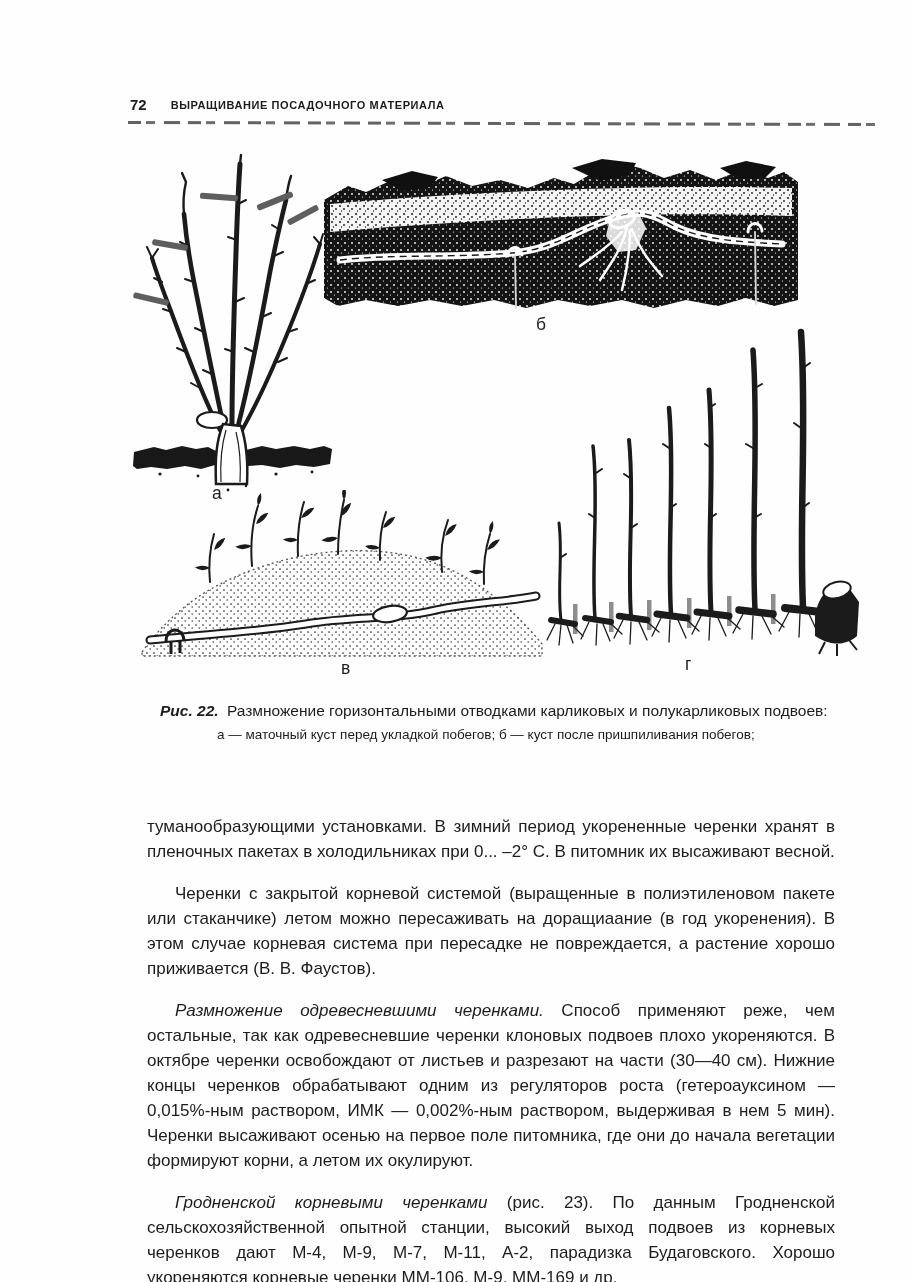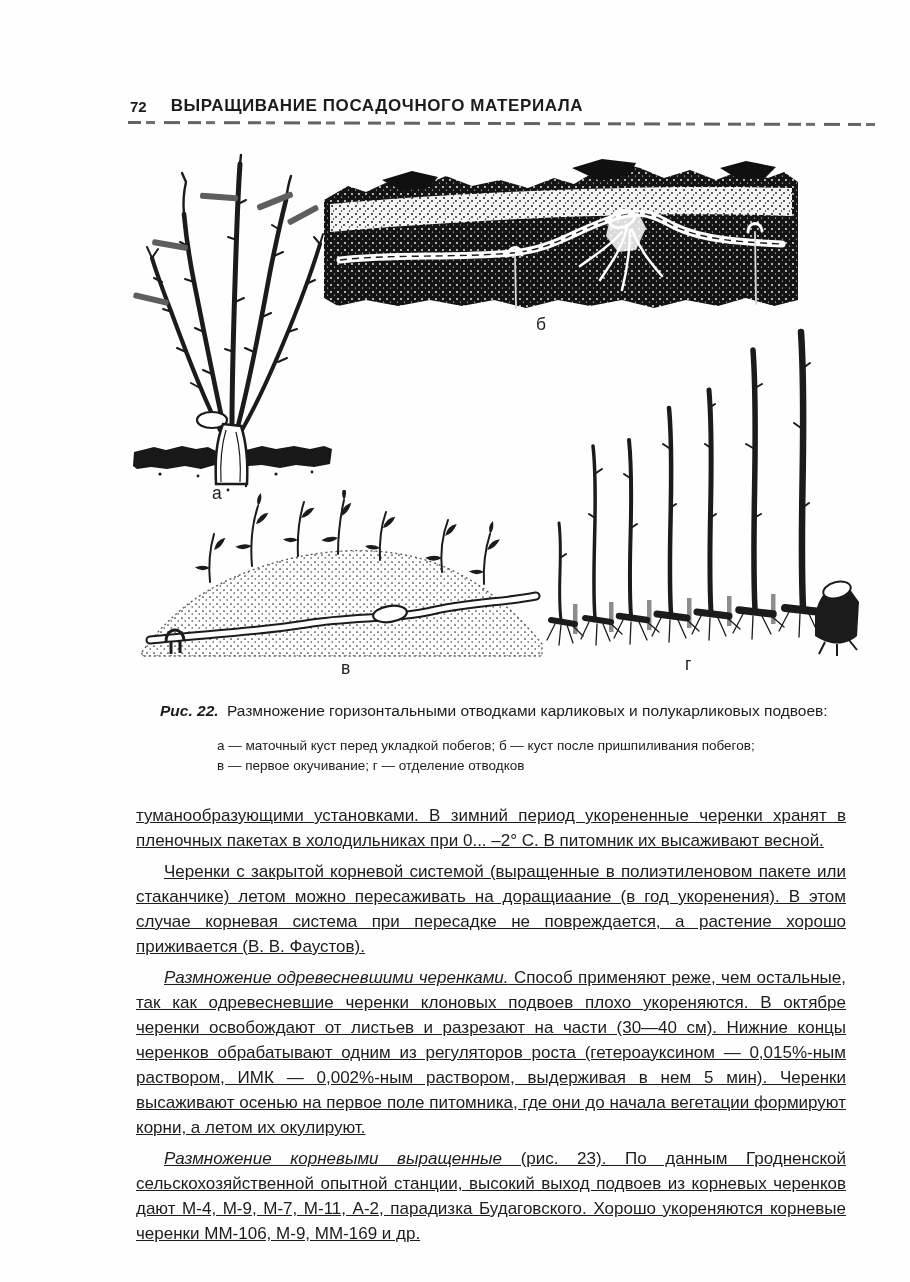--- a/index.html
+++ b/index.html
@@ -6,44 +6,44 @@
   .page {
     position:relative; width:910px; height:1282px; margin:0 auto;
     background:#fefefe; color:#1c1c1c;
     font-family:"Liberation Sans", sans-serif; overflow:hidden;
   }
   .running-head {
     position:absolute; left:130px; top:96px; display:flex;
     align-items:center; gap:24px; white-space:nowrap;
   }
   .page-num { font-size:15px; font-weight:bold; }
-  .run-title { font-size:17px; font-weight:bold; letter-spacing:0.6px; }
+  .run-title { font-size:11px; font-weight:bold; letter-spacing:0.6px; }
   .head-rule {
     position:absolute; left:128px; top:122px; width:748px; height:3px;
     background:
       repeating-linear-gradient(90deg,#3c3c3c 0 13px, transparent 13px 18px,
         #4a4a4a 18px 27px, transparent 27px 36px, #3c3c3c 36px 52px, transparent 52px 60px);
     transform:rotate(0.15deg); opacity:.8;
   }
   .fig { position:absolute; }
   .fig-label { position:absolute; font-size:17.5px; color:#222; }
   .fig-caption {
     position:absolute; left:160px; top:700px; width:694px;
     font-size:15.5px; line-height:22px; text-align:justify;
   }
   .fig-caption .prefix { font-weight:bold; font-style:italic; padding-right:4px; }
   .legend {
-    margin-left:57px; margin-top:14px; font-size:13.5px; line-height:20px;
+    margin-left:57px; margin-top:3px; font-size:13.5px; line-height:20px;
     text-align:left;
   }
   .body-text {
     position:absolute; left:130px; top:797px; width:722px;
     font-size:17px; line-height:25px; text-align:justify;
   }
-  .body-text p { margin:6px; text-indent:28px;text-decoration:underline; }
+  .body-text p { margin:17px; text-indent:28px; }
   .body-text p.no-indent { text-indent:0; }
   .lead-italic { font-style:italic; }
 </style>
 </head>
 <body>
 
 <div class="page">
 
   <div class="running-head">
     <span class="page-num">72</span>
@@ -237,24 +237,23 @@
   </svg>
   <div class="fig-label" style="left:685px; top:654px;">г</div>
 
   <div class="fig-caption">
     <div>
       <span class="prefix">Рис. 22.</span>
       <span>Размножение горизонтальными отводками карликовых и полукарликовых подвоев:</span>
     </div>
     <div class="legend">
       <div>а — маточный куст перед укладкой побегов; б — куст после пришпиливания побегов;</div>
-      <div>в — первое окучивание; г — отделение отводков</div>
     </div>
   </div>
 
   <div class="body-text">
     <p class="no-indent">туманообразующими установками. В зимний период укорененные черенки хранят в пленочных пакетах в холодильниках при 0... –2° С. В питомник их высаживают весной.</p>
     <p>Черенки с закрытой корневой системой (выращенные в полиэтиленовом пакете или стаканчике) летом можно пересаживать на доращиаание (в год укоренения). В этом случае корневая система при пересадке не повреждается, а растение хорошо приживается (В. В. Фаустов).</p>
     <p><span class="lead-italic">Размножение одревесневшими черенками.</span><span> Способ применяют реже, чем остальные, так как одревесневшие черенки клоновых подвоев плохо укореняются. В октябре черенки освобождают от листьев и разрезают на части (30—40 см). Нижние концы черенков обрабатывают одним из регуляторов роста (гетероауксином — 0,015%-ным раствором, ИМК — 0,002%-ным раствором, выдерживая в нем 5 мин). Черенки высаживают осенью на первое поле питомника, где они до начала вегетации формируют корни, а летом их окулируют.</span></p>
-    <p><span class="lead-italic">Размножение корневыми выращенные</span><span> (рис. 23). По данным Гродненской сельскохозяйственной опытной станции, высокий выход подвоев из корневых черенков дают М-4, М-9, М-7, М-11, А-2, парадизка Будаговского. Хорошо укореняются корневые черенки ММ-106, М-9, ММ-169 и др.</span></p>
+    <p><span class="lead-italic">Гродненской корневыми черенками</span><span> (рис. 23). По данным Гродненской сельскохозяйственной опытной станции, высокий выход подвоев из корневых черенков дают М-4, М-9, М-7, М-11, А-2, парадизка Будаговского. Хорошо укореняются корневые черенки ММ-106, М-9, ММ-169 и др.</span></p>
   </div>
 
 </div>
 
 </body></html>

